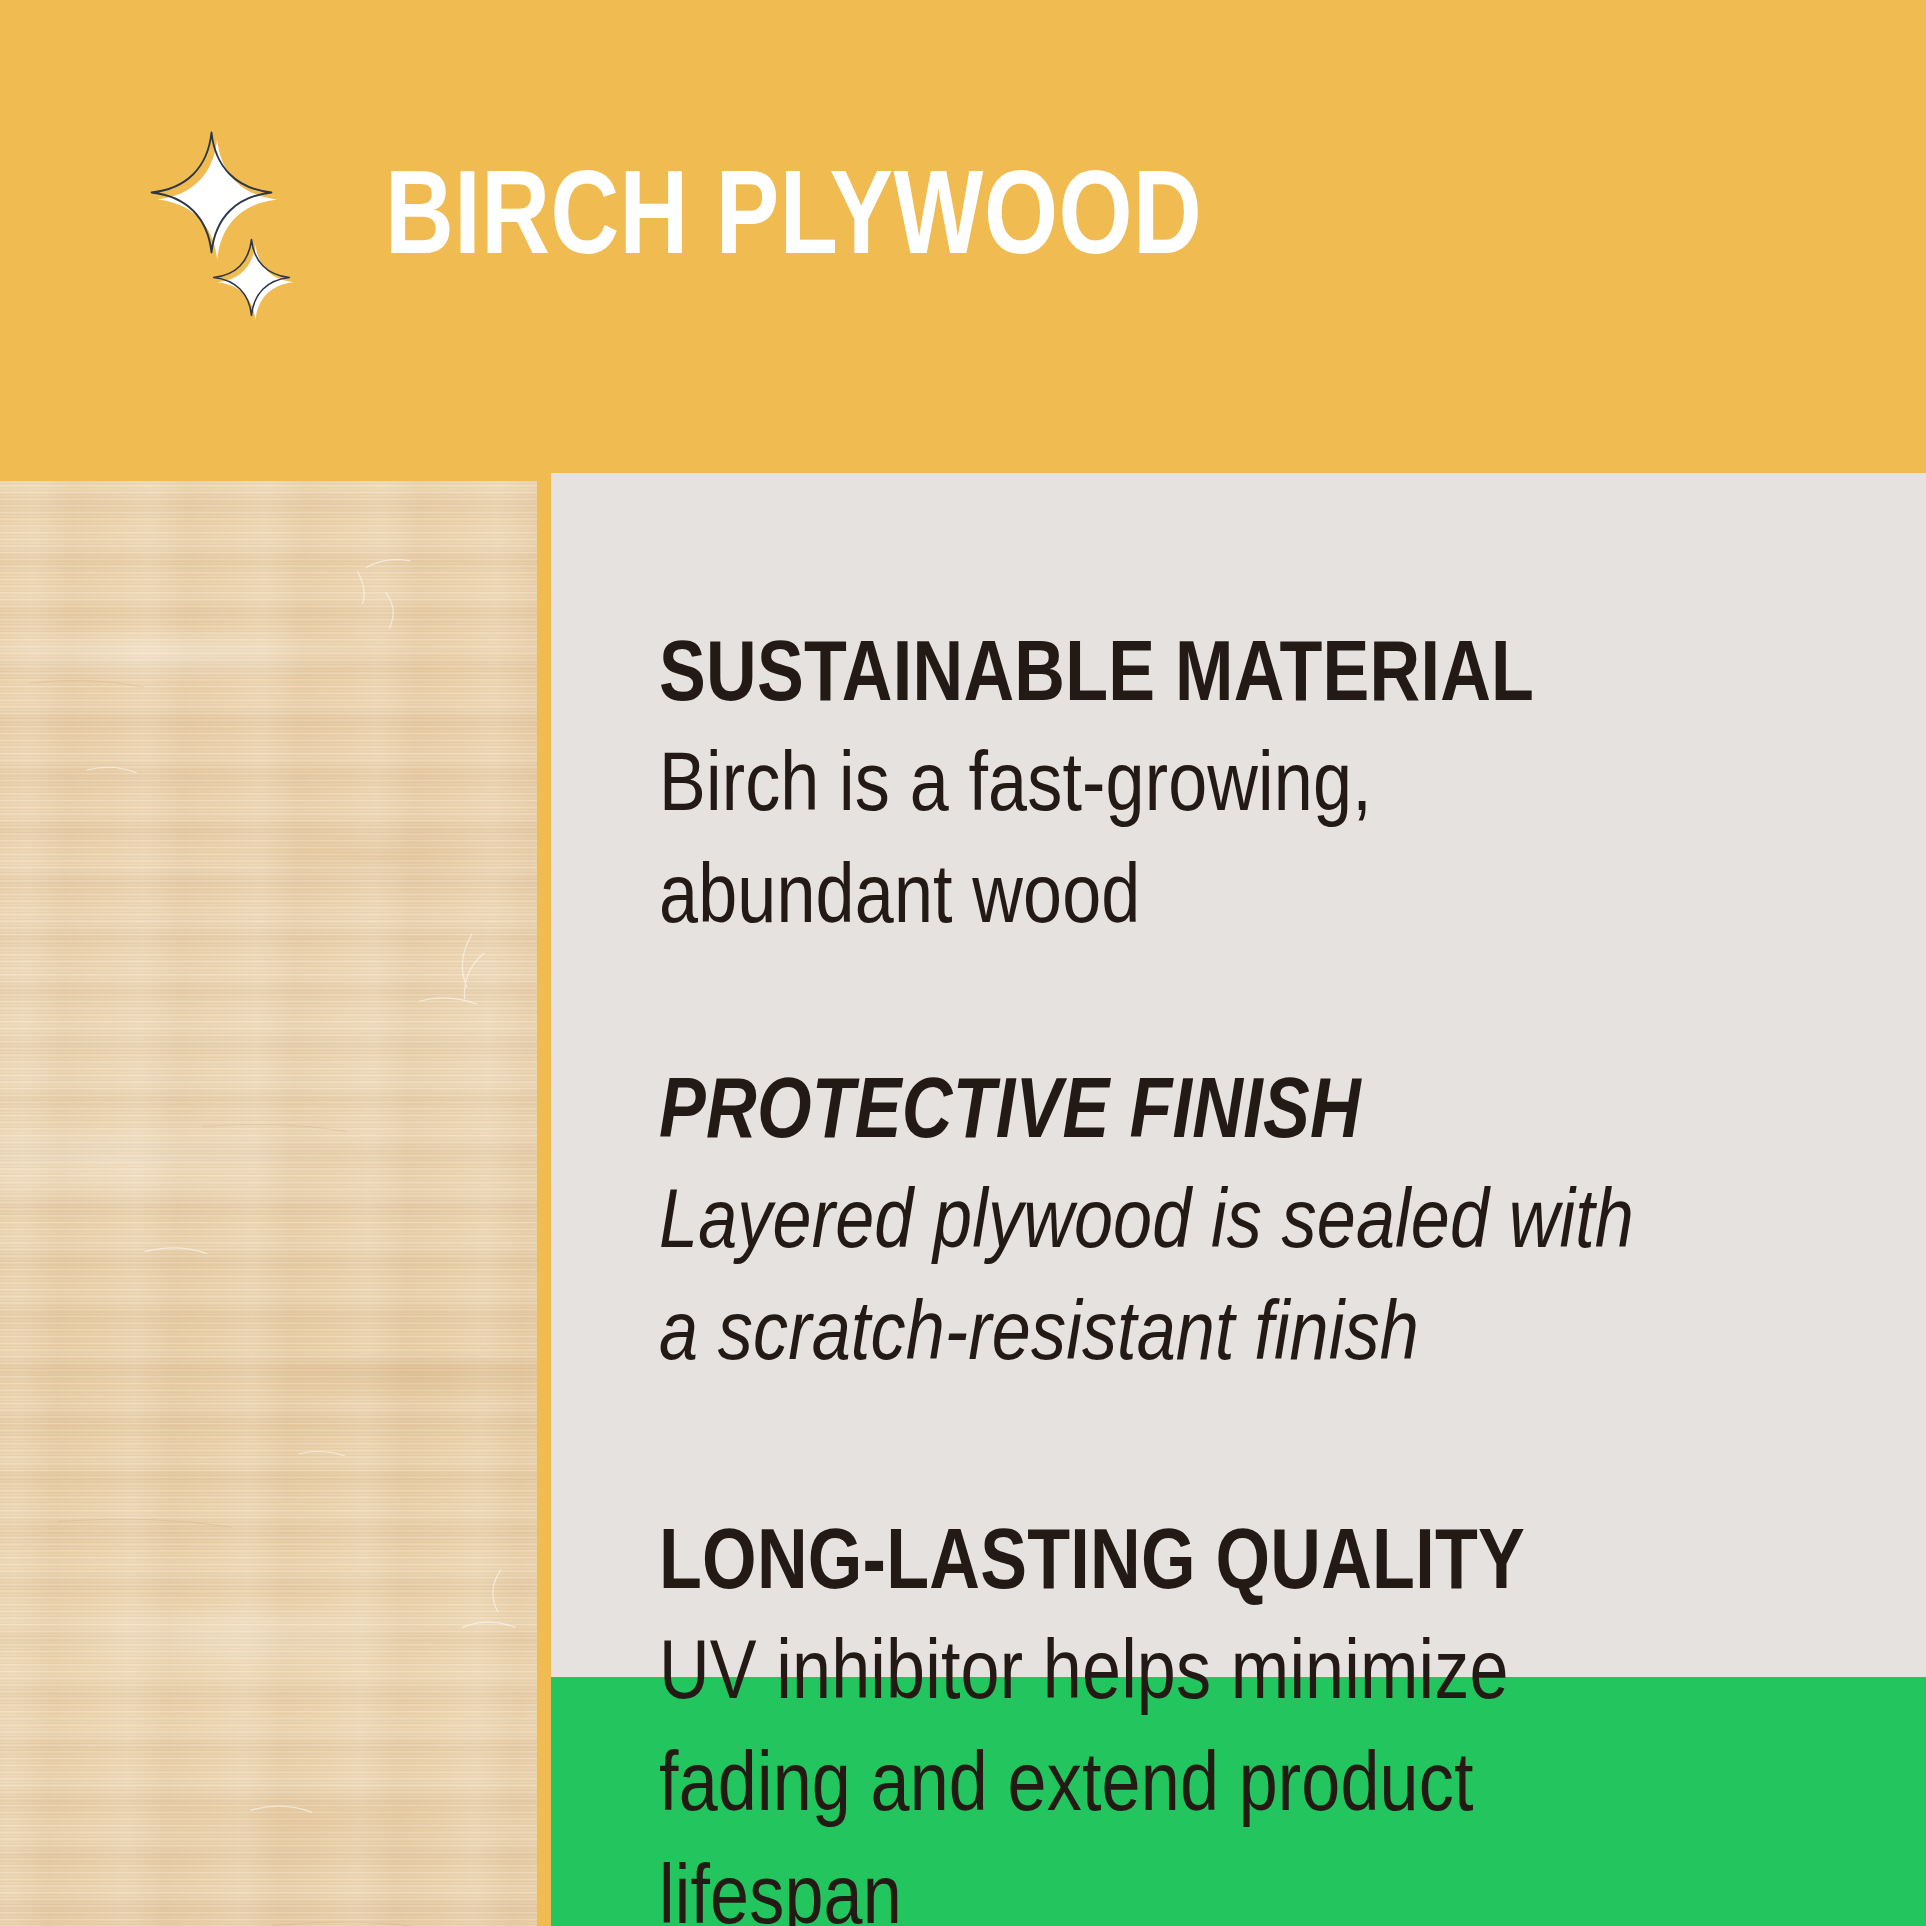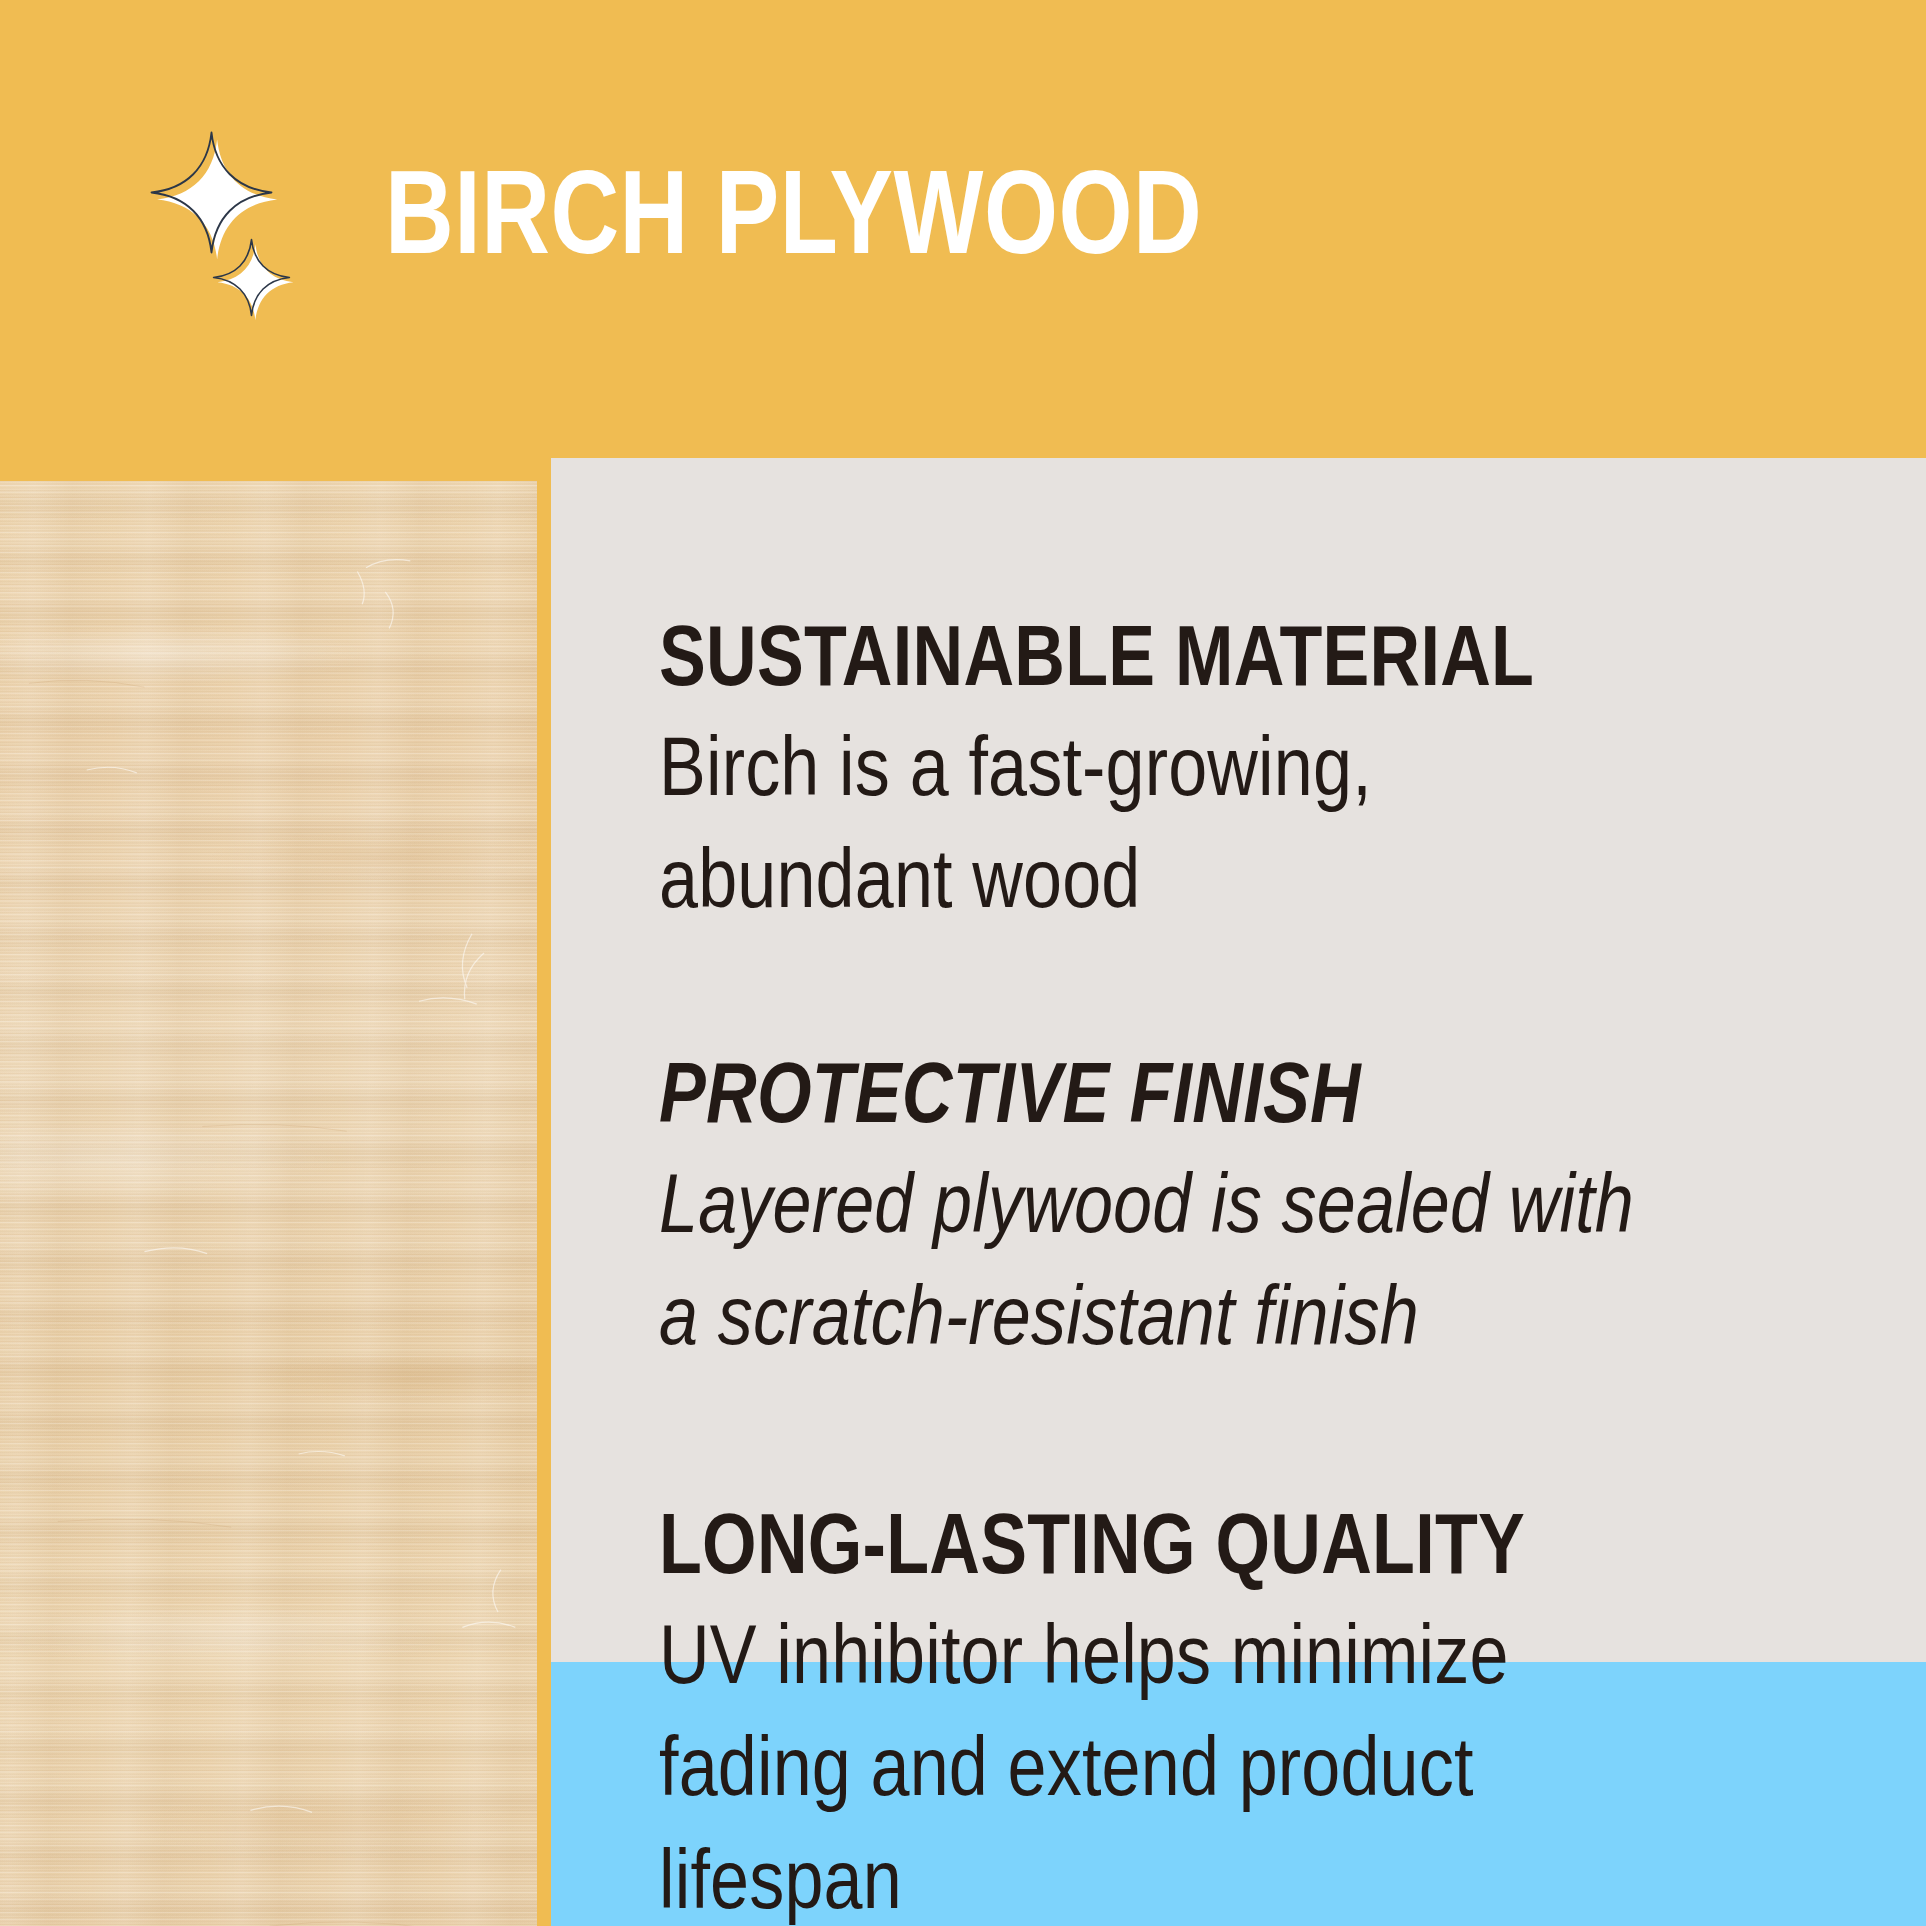--- a/index.html
+++ b/index.html
@@ -6,21 +6,21 @@
     margin: 0;
     padding: 0;
     background: #ffffff;
   }
 
   #canvas {
     position: relative;
     width: 1926px;
     height: 1926px;
     overflow: hidden;
-    background: #7dd3fc;
+    background: #22c55e;
     font-family: "Liberation Sans", sans-serif;
   }
 
   
   .header-band {
     position: absolute;
     left: 0;
     top: 0;
     width: 1926px;
     height: 481px;
@@ -120,21 +120,21 @@
     top: 481px;
     width: 14.4px;
     height: 1446px;
     background: #f0bc52;
   }
 
   
   .content-panel {
     position: absolute;
     left: 551px;
-    top: 458px;
+    top: 473px;
     width: 1375px;
     height: 1204px;
     background: #e6e2df;
   }
 
   .feature-list {
     position: absolute;
     left: 108px;
     top: 0;
     width: 1233px;

